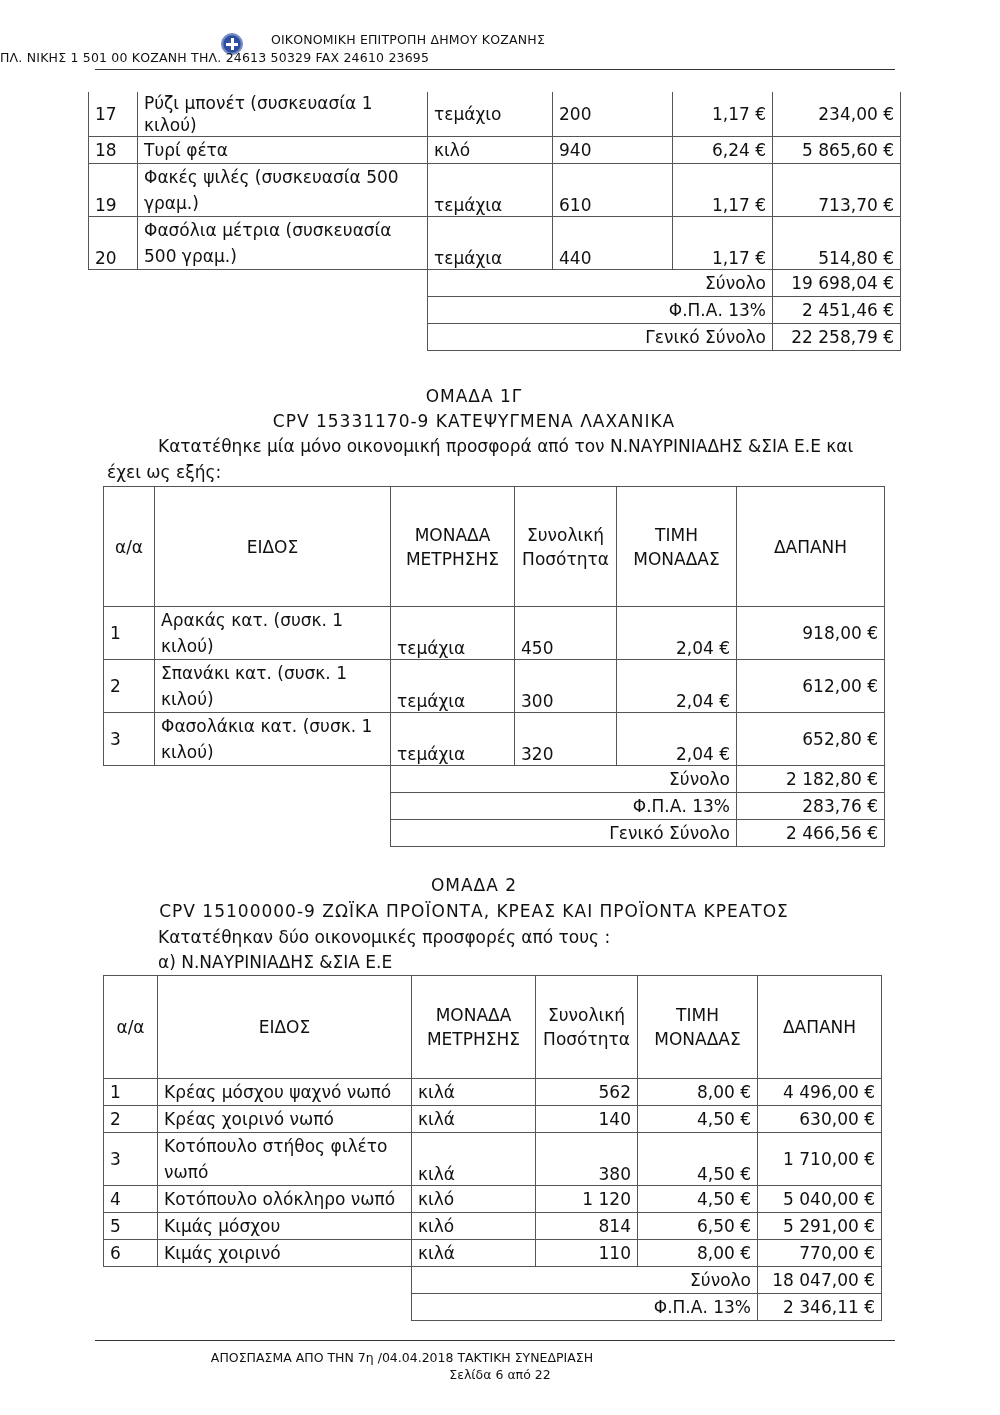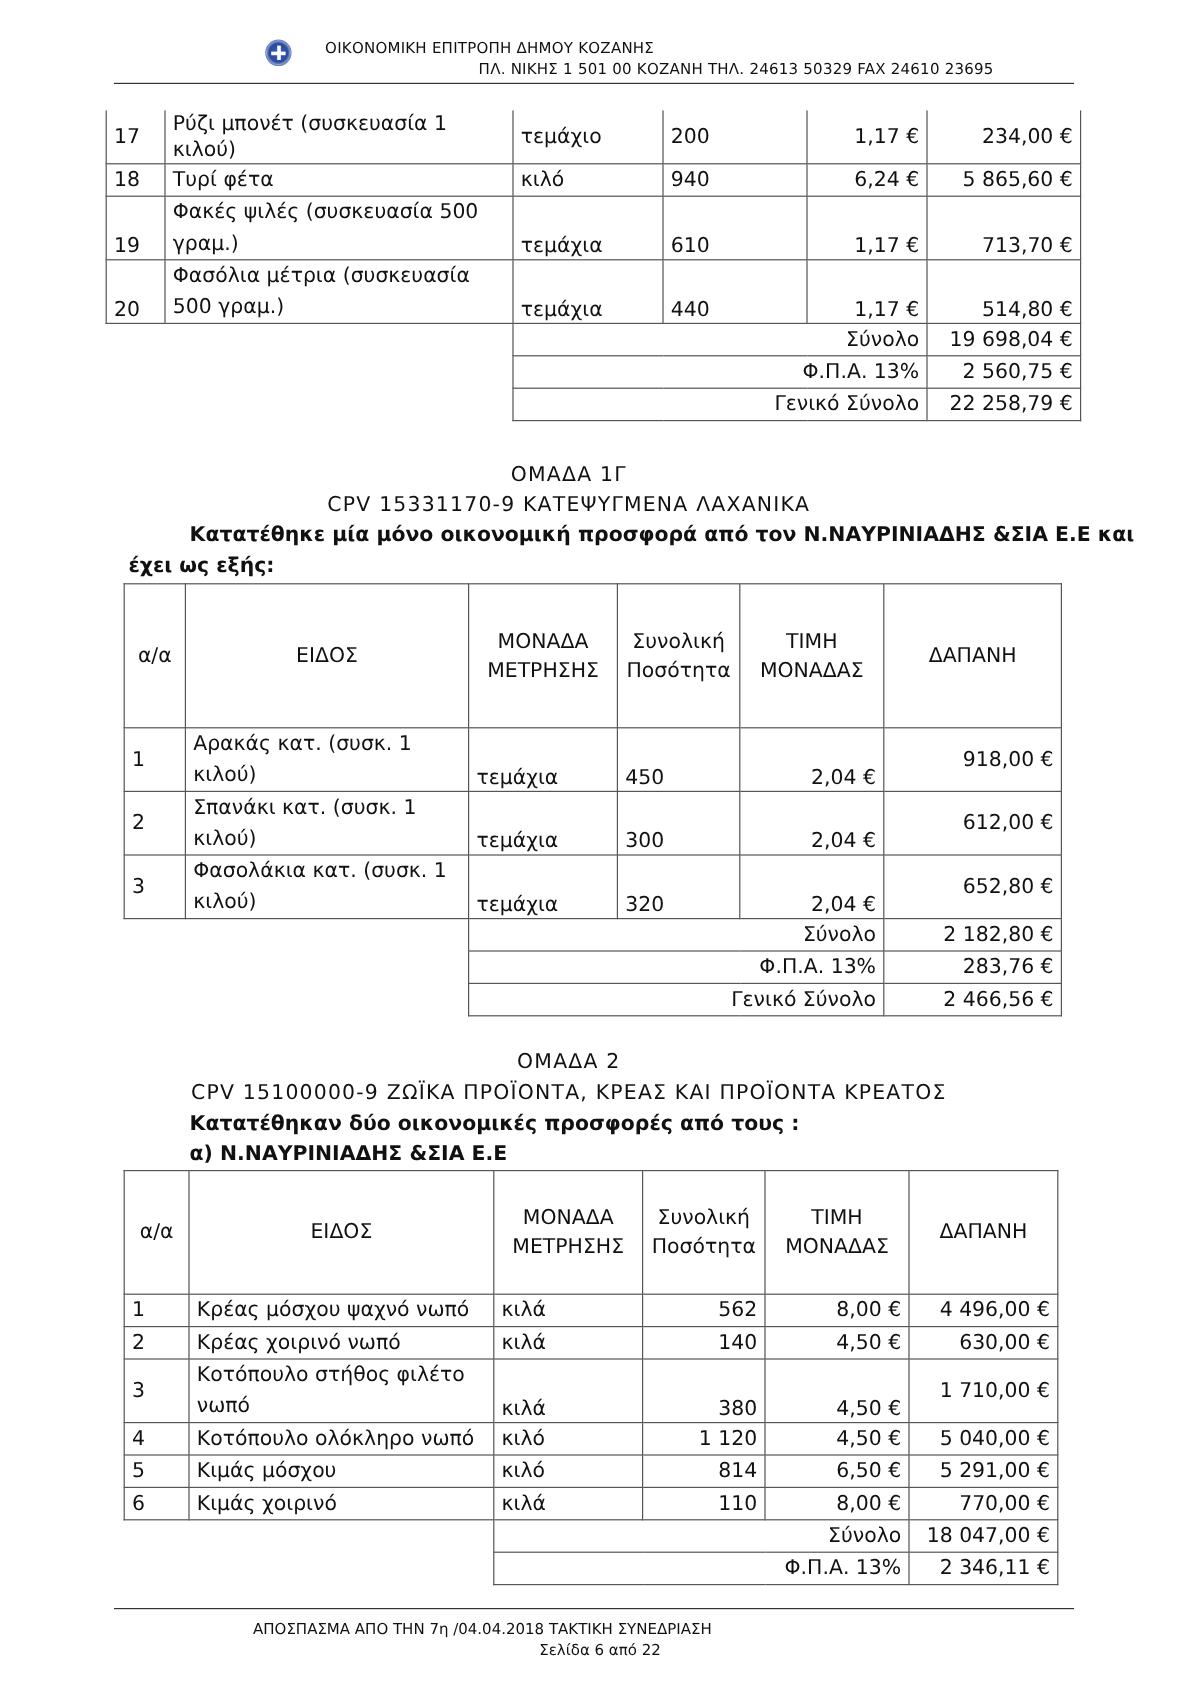--- a/index.html
+++ b/index.html
@@ -6,37 +6,37 @@
   html, body { width: 1000px; height: 1415px; background: #ffffff; }
   body { position: relative; font-family: "DejaVu Sans", sans-serif; color: #111; overflow: hidden; }
 
   .header { position: absolute; left: 0; top: 0; width: 1000px; height: 70px; }
   .header .logo { position: absolute; left: 221px; top: 33px; width: 22px; height: 22px; border-radius: 50%;
     background: radial-gradient(circle, #3a5fb8 0%, #2a4a9c 55%, #8aa0d0 70%, #dfe5f2 100%);
     border: 1px solid #6d84c0; }
   .header .logo .cross-h { position: absolute; left: 4px; top: 9px; width: 12px; height: 3px; background: #fff; }
   .header .logo .cross-v { position: absolute; left: 9px; top: 4px; width: 3px; height: 12px; background: #fff; }
   .header .line1 { position: absolute; left: 0; width: 816px; top: 32px; text-align: center; font-size: 12.5px; letter-spacing: 0.2px; }
-  .header .line2 { position: absolute; left: 0; width: 828px; top: 50px; text-align: right; font-size: 12.5px; letter-spacing: 0.2px; }
+  .header .line2 { position: absolute; left: 0; width: 828px; top: 50px; text-align: left; font-size: 12.5px; letter-spacing: 0.2px; }
   .header .rule { position: absolute; left: 95px; top: 69px; width: 800px; height: 1px; background: #333; }
 
   table { border-collapse: collapse; position: absolute; font-size: 17px; }
   td { border: 1px solid #555; padding: 0 6px; height: 27px; line-height: 22px; }
   .c { text-align: left; }
   .r { text-align: right; }
   .l { text-align: left; }
   .b { vertical-align: bottom; }
   .m { vertical-align: middle; }
   .noborder { border: none; }
 
   .t1 { left: 88px; top: 92px; }
   .t1 tr.first td { border-top: none; }
 
   .heading { position: absolute; left: 0; width: 892px; text-align: center; font-size: 17px; letter-spacing: 1px; margin-left: 28px; }
-  .para { position: absolute; font-size: 17px; font-weight: bold; }
+  .para { position: absolute; font-size: 17px; }
 
   .t2 { left: 103px; top: 486px; }
   .t3 { left: 103px; top: 975px; }
   th-like, .hdr td { height: 120px; text-align: center; vertical-align: middle; line-height: 24px; }
   .t3 .hdr td { height: 103px; }
 
   .footer .rule { position: absolute; left: 95px; top: 1340px; width: 800px; height: 1px; background: #333; }
   .footer .line1 { position: absolute; left: 0; width: 804px; top: 1350px; text-align: center; font-size: 12.5px; }
   .footer .line2 { position: absolute; left: 0; width: 1000px; top: 1367px; text-align: center; font-size: 12.5px; }
 </style>
@@ -96,21 +96,21 @@
     <td class="r b">514,80 €</td>
   </tr>
   <tr>
     <td class="noborder" colspan="2"></td>
     <td class="r" colspan="3">Σύνολο</td>
     <td class="r">19 698,04 €</td>
   </tr>
   <tr>
     <td class="noborder" colspan="2"></td>
     <td class="r" colspan="3">Φ.Π.Α. 13%</td>
-    <td class="r">2 560,75 €</td>
+    <td class="r">2 451,46 €</td>
   </tr>
   <tr>
     <td class="noborder" colspan="2"></td>
     <td class="r" colspan="3">Γενικό Σύνολο</td>
     <td class="r">22 258,79 €</td>
   </tr>
 </tbody>
   </table>
 
 <div class="heading" style="top:386px">ΟΜΑΔΑ 1Γ</div>

